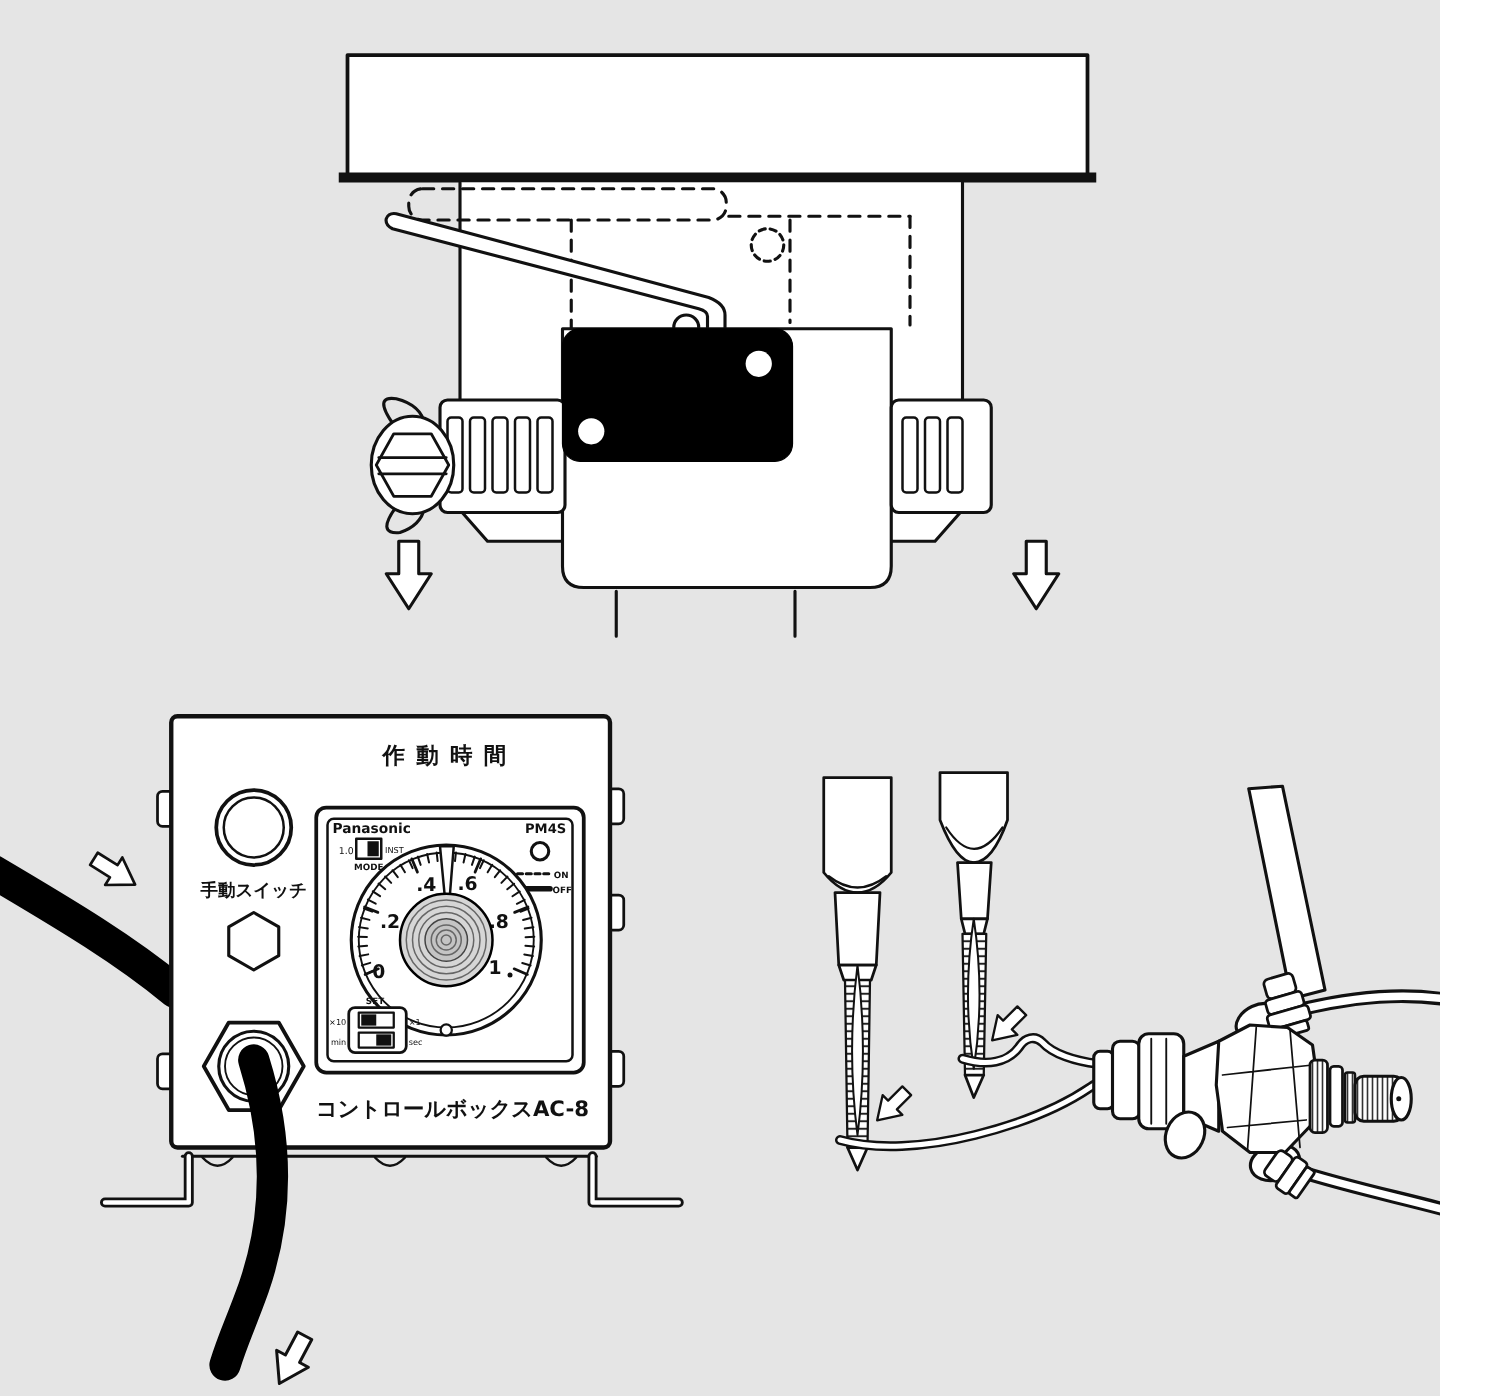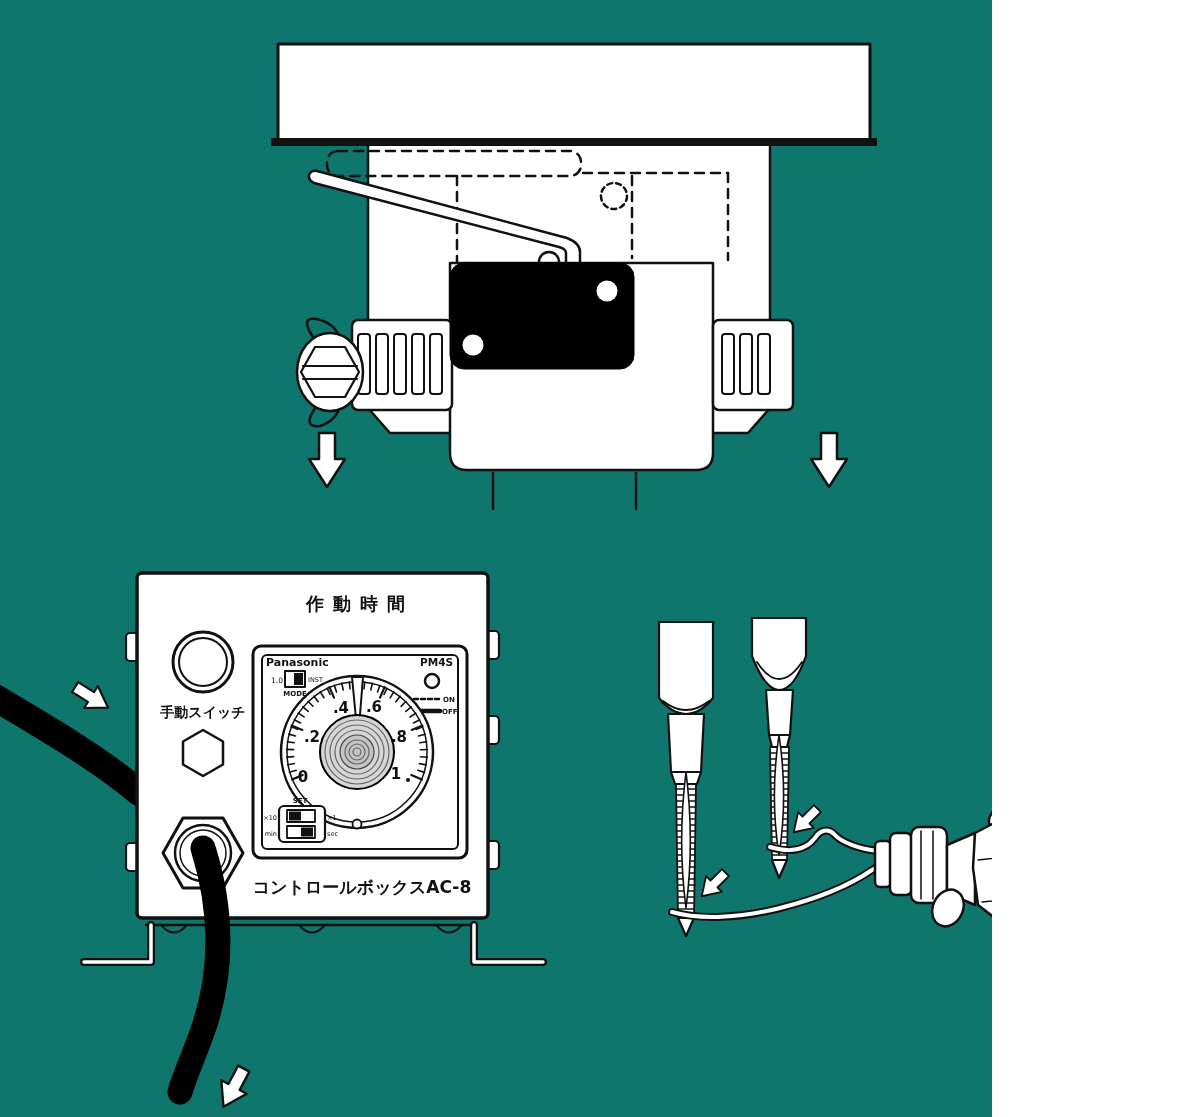--- a/index.html
+++ b/index.html
@@ -1,16 +1,16 @@
 <!DOCTYPE html>
 <html><head>
 <meta charset="utf-8">
 <style>
   html,body{margin:0;padding:0;background:#fff;}
-  .canvas{position:relative;width:992px;height:1117px;background:#0f766e;overflow:hidden;
+  .canvas{position:relative;width:1152px;height:1117px;background:#e5e5e5;overflow:hidden;
           font-family:"DejaVu Sans","Liberation Sans",sans-serif;}
   svg text{font-family:"DejaVu Sans","Liberation Sans",sans-serif;fill:#111;}
   .jp{font-weight:bold;}
 </style>
 </head>
 <body>
 
 <div class="canvas">
 <svg width="1200" height="1117" viewBox="0 0 1200 1117" xmlns="http://www.w3.org/2000/svg">
   <defs>

